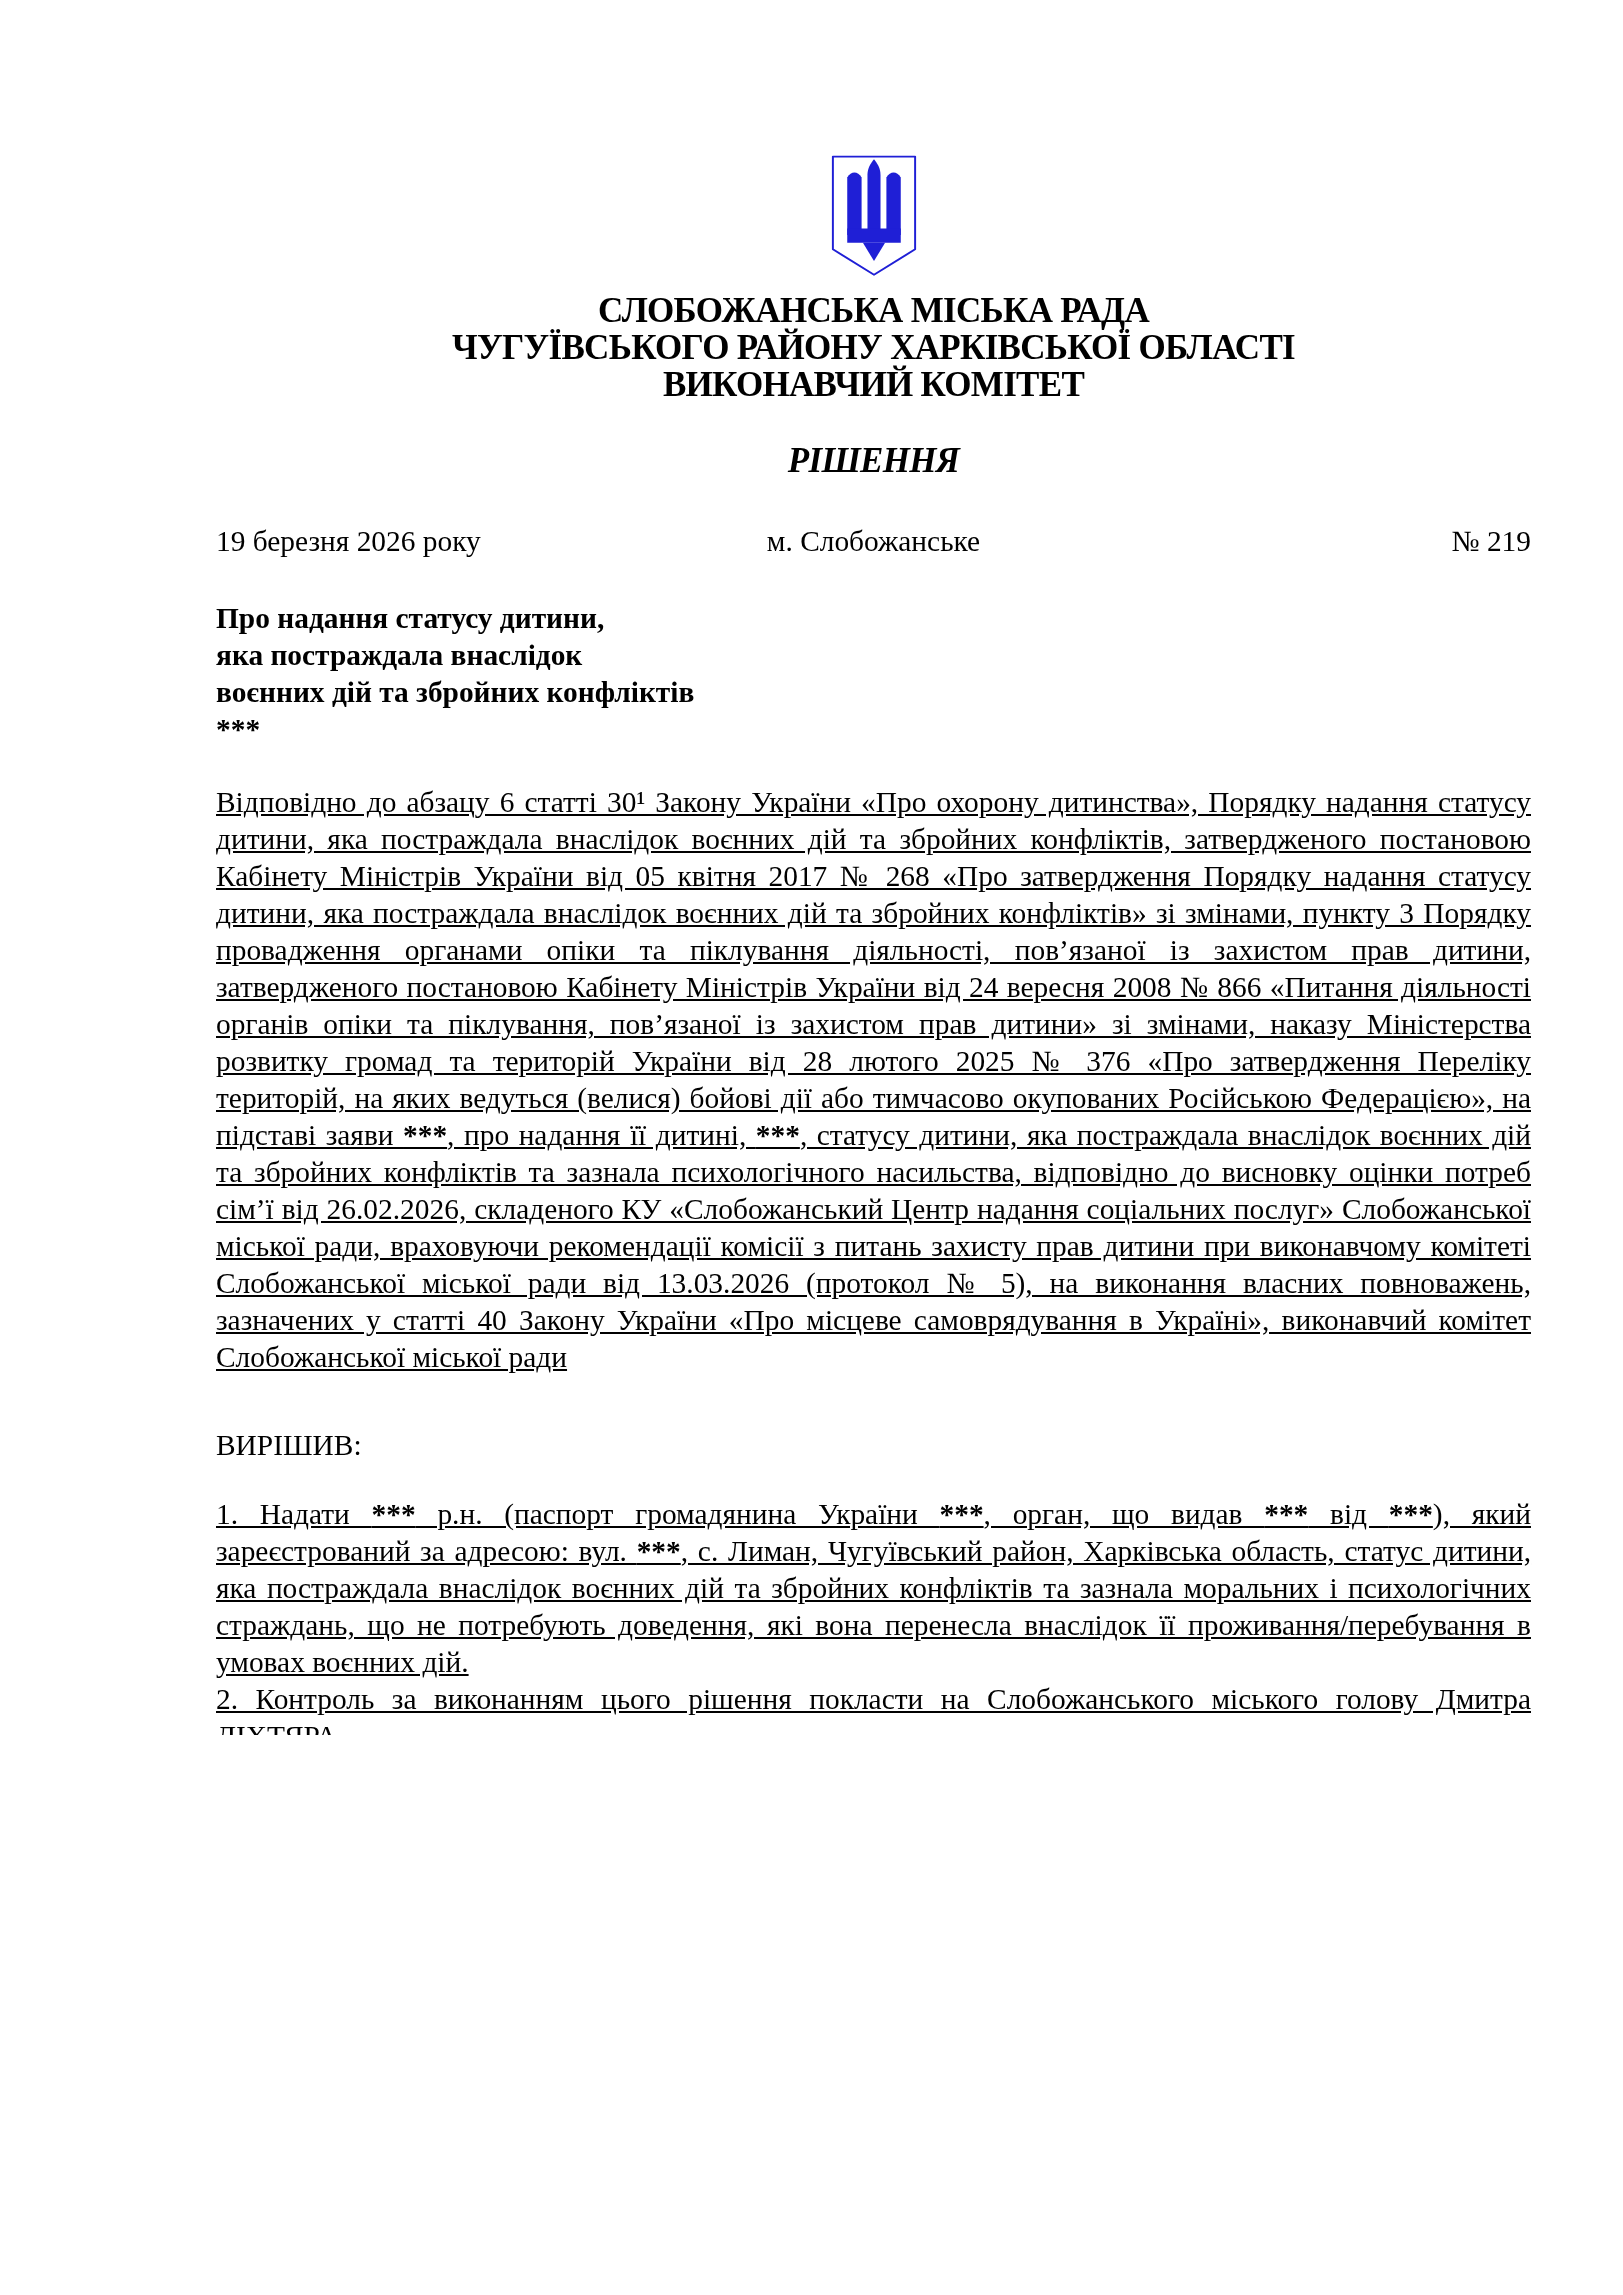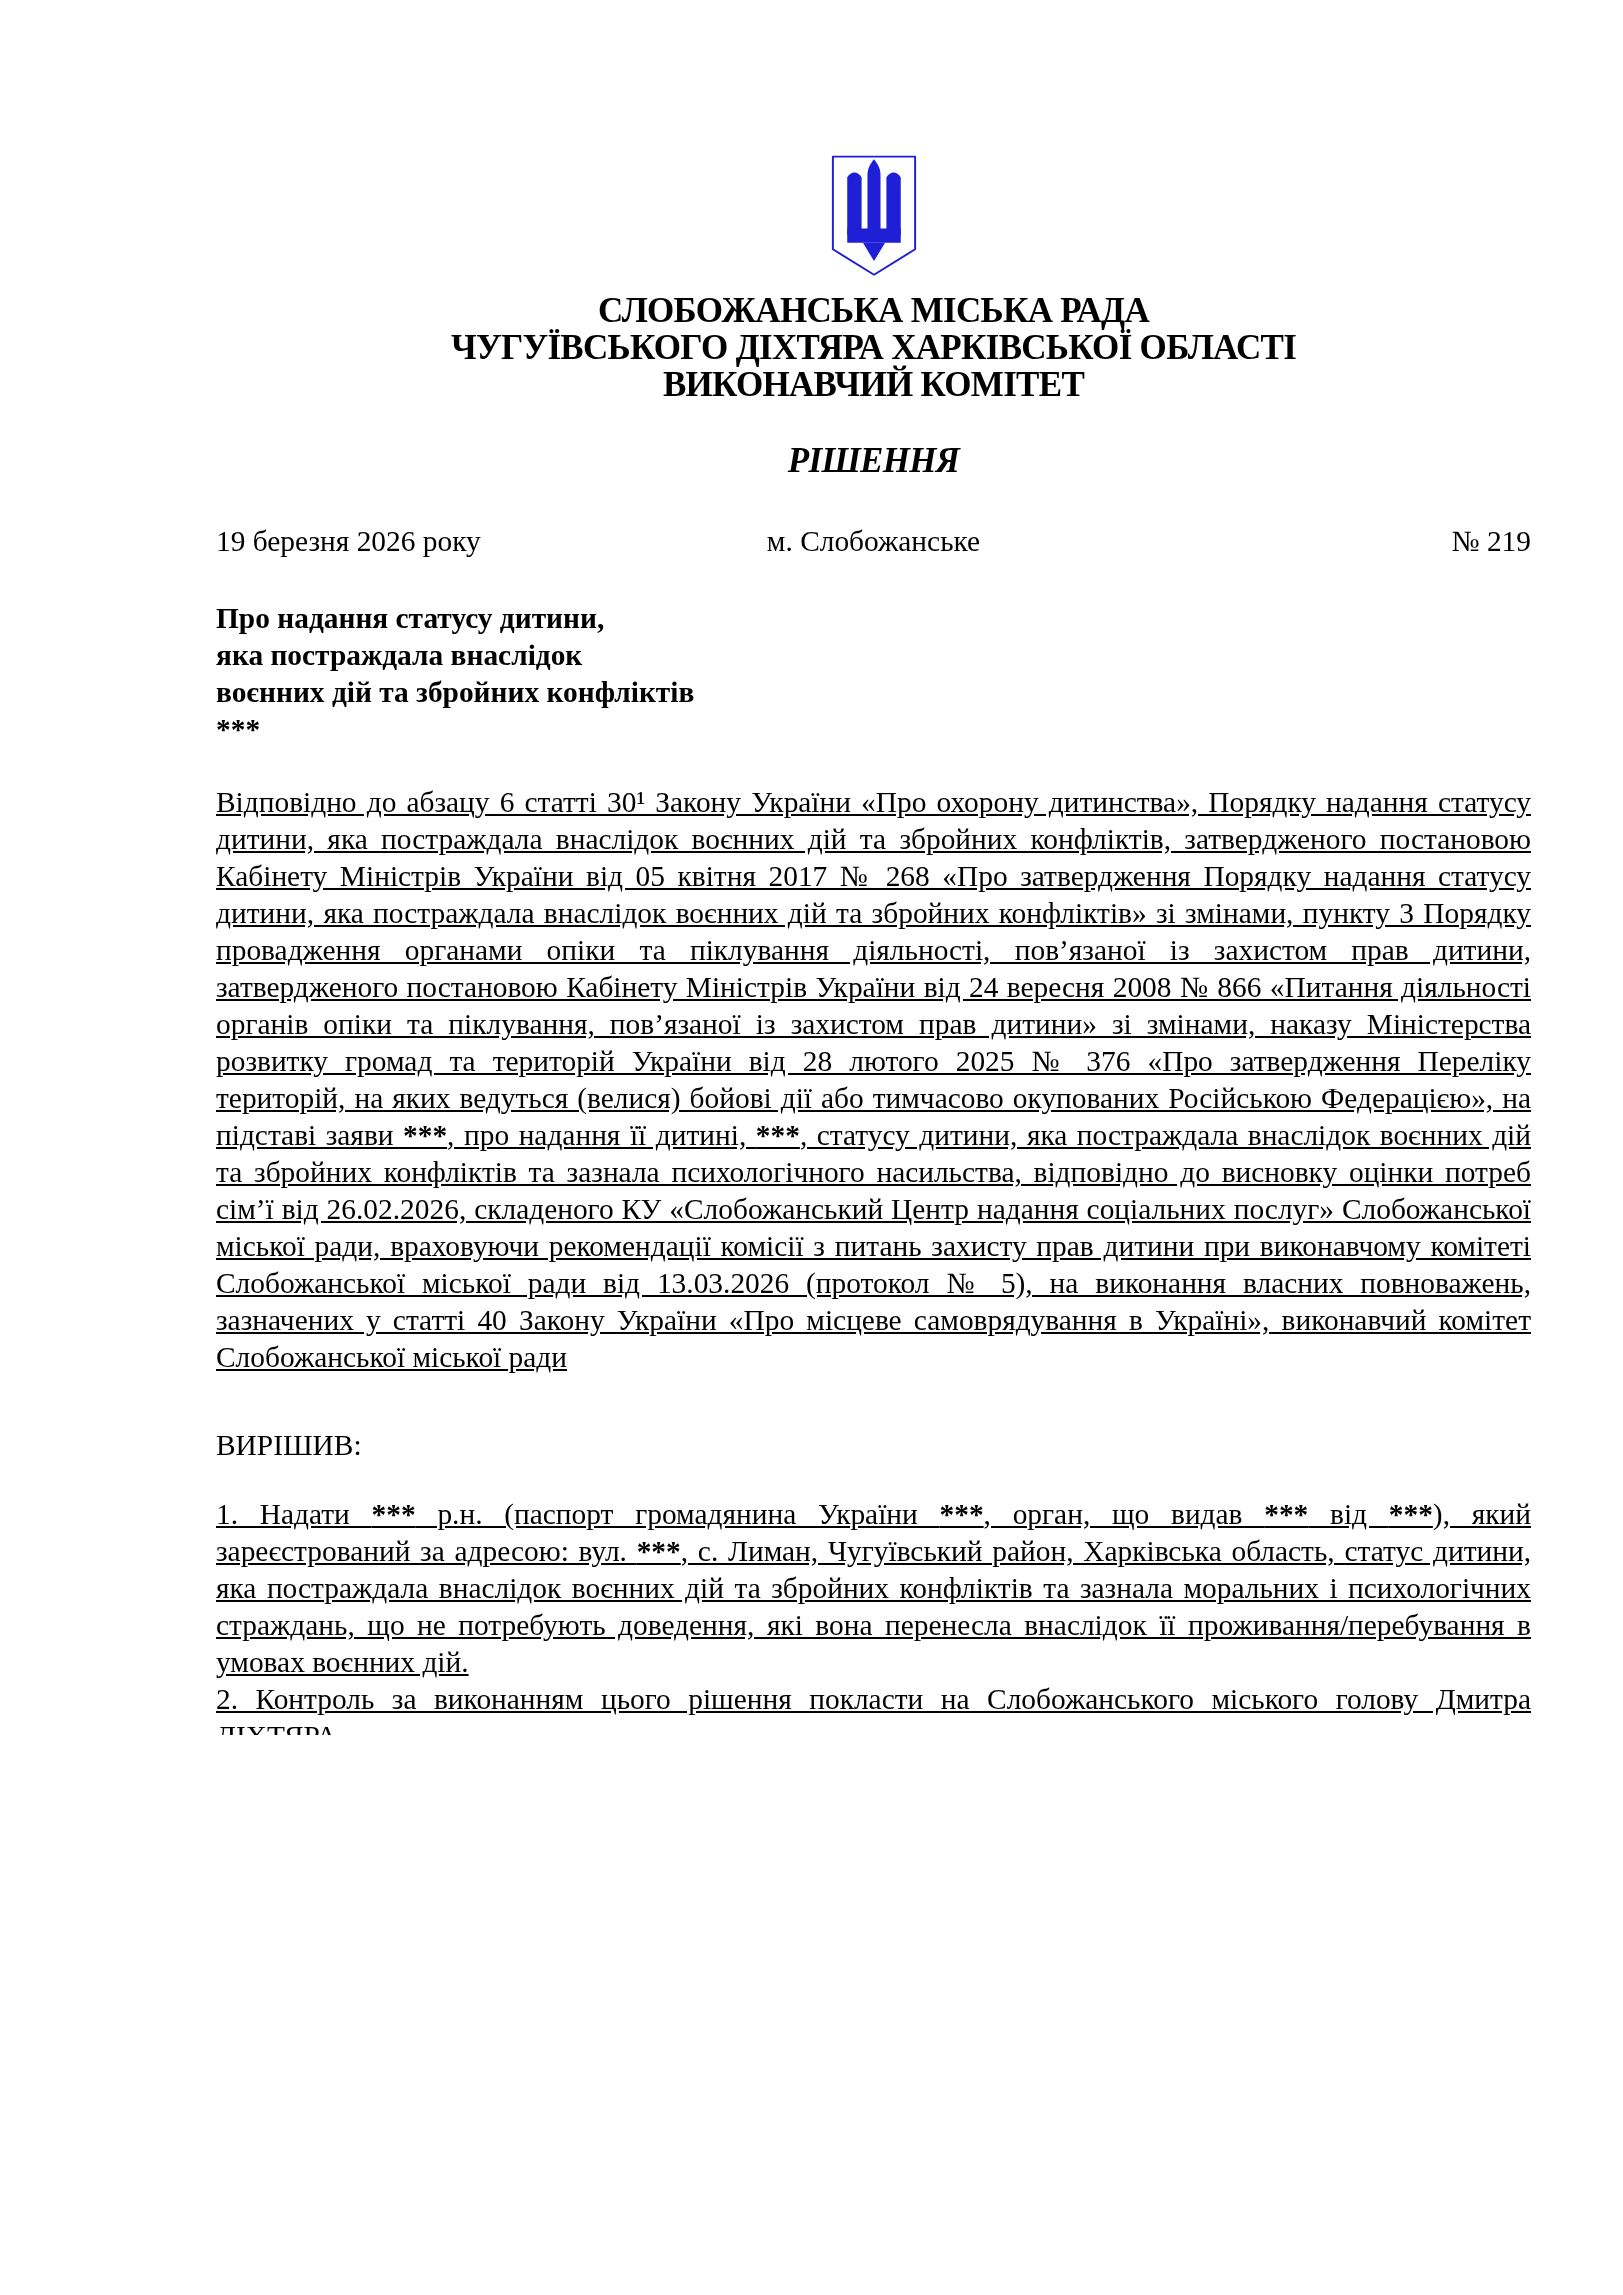--- a/index.html
+++ b/index.html
@@ -98,21 +98,21 @@
         <path d="M27 36 C33 26 43 26 49 36 L49 124 L27 124 Z"></path>
         <path d="M58 32 C58 22 63 14 68 8 C73 14 78 22 78 32 L78 124 L58 124 Z"></path>
         <path d="M87 36 C93 26 103 26 109 36 L109 124 L87 124 Z"></path>
         <path d="M27 114 H109 V136 H27 Z"></path>
         <path d="M51 136 H85 L68 164 Z"></path>
       </g>
     </svg>
 
     <div class="org-header">
       <div>СЛОБОЖАНСЬКА МІСЬКА РАДА</div>
-      <div>ЧУГУЇВСЬКОГО ДІХТЯРА ХАРКІВСЬКОЇ ОБЛАСТІ</div>
+      <div>ЧУГУЇВСЬКОГО РАЙОНУ ХАРКІВСЬКОЇ ОБЛАСТІ</div>
       <div>ВИКОНАВЧИЙ КОМІТЕТ</div>
     </div>
 
     <div class="doc-type">РІШЕННЯ</div>
 
     <div class="meta-row">
       <div class="cell meta-date">19 березня 2026 року</div>
       <div class="cell meta-place">м. Слобожанське</div>
       <div class="cell meta-number">№ 219</div>
     </div>

